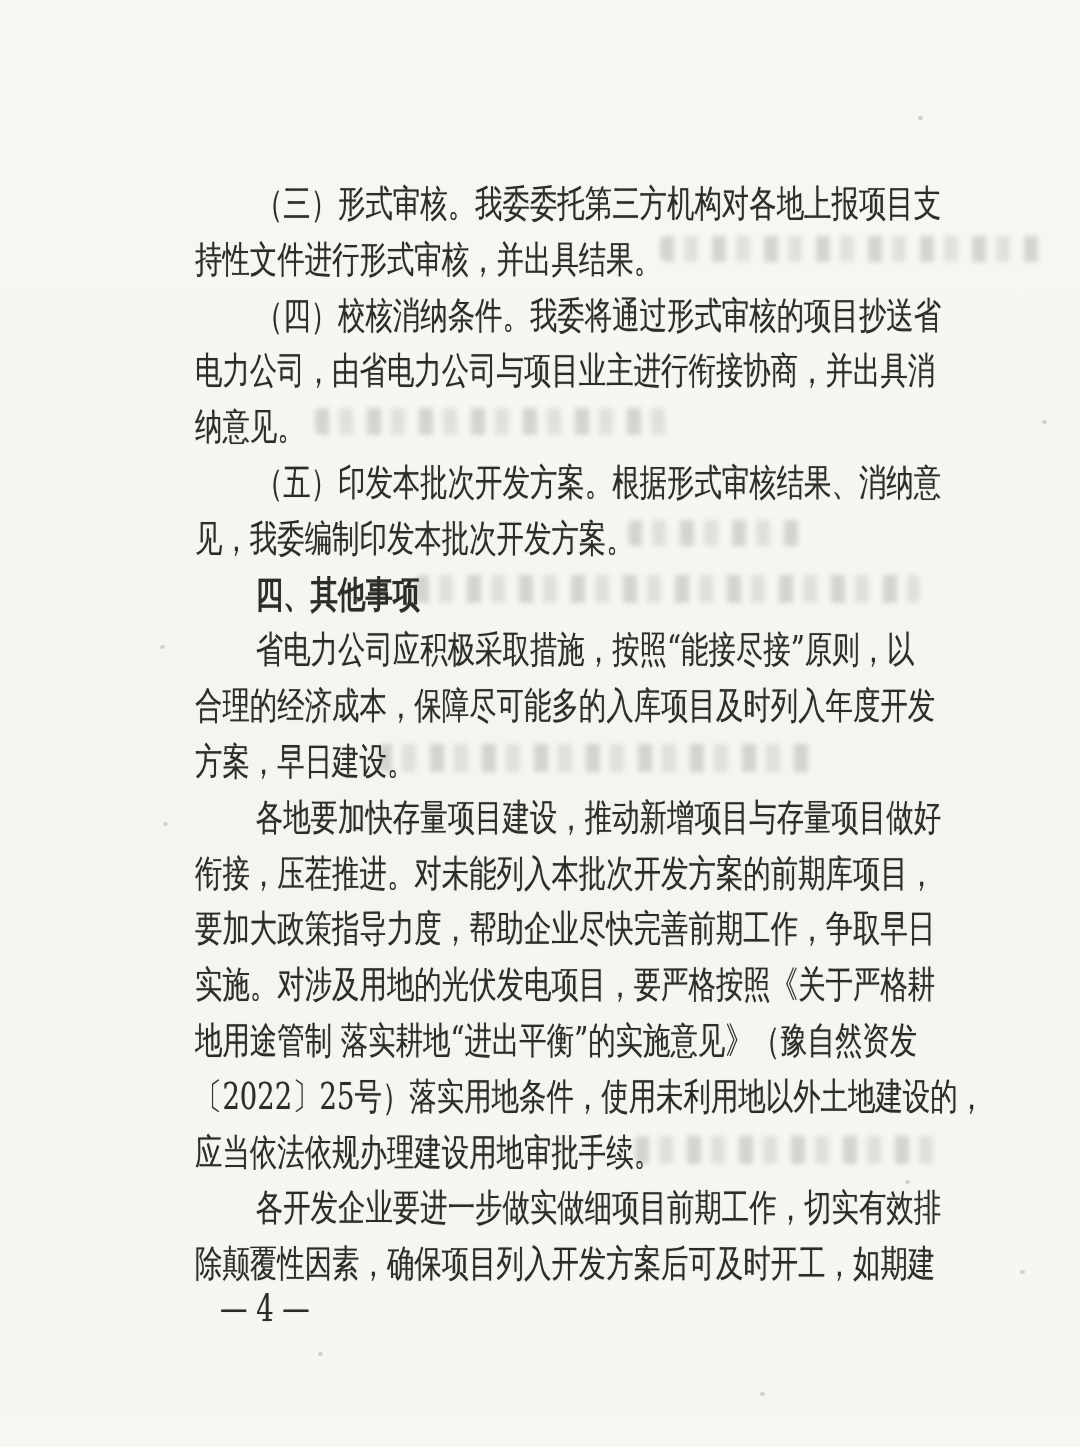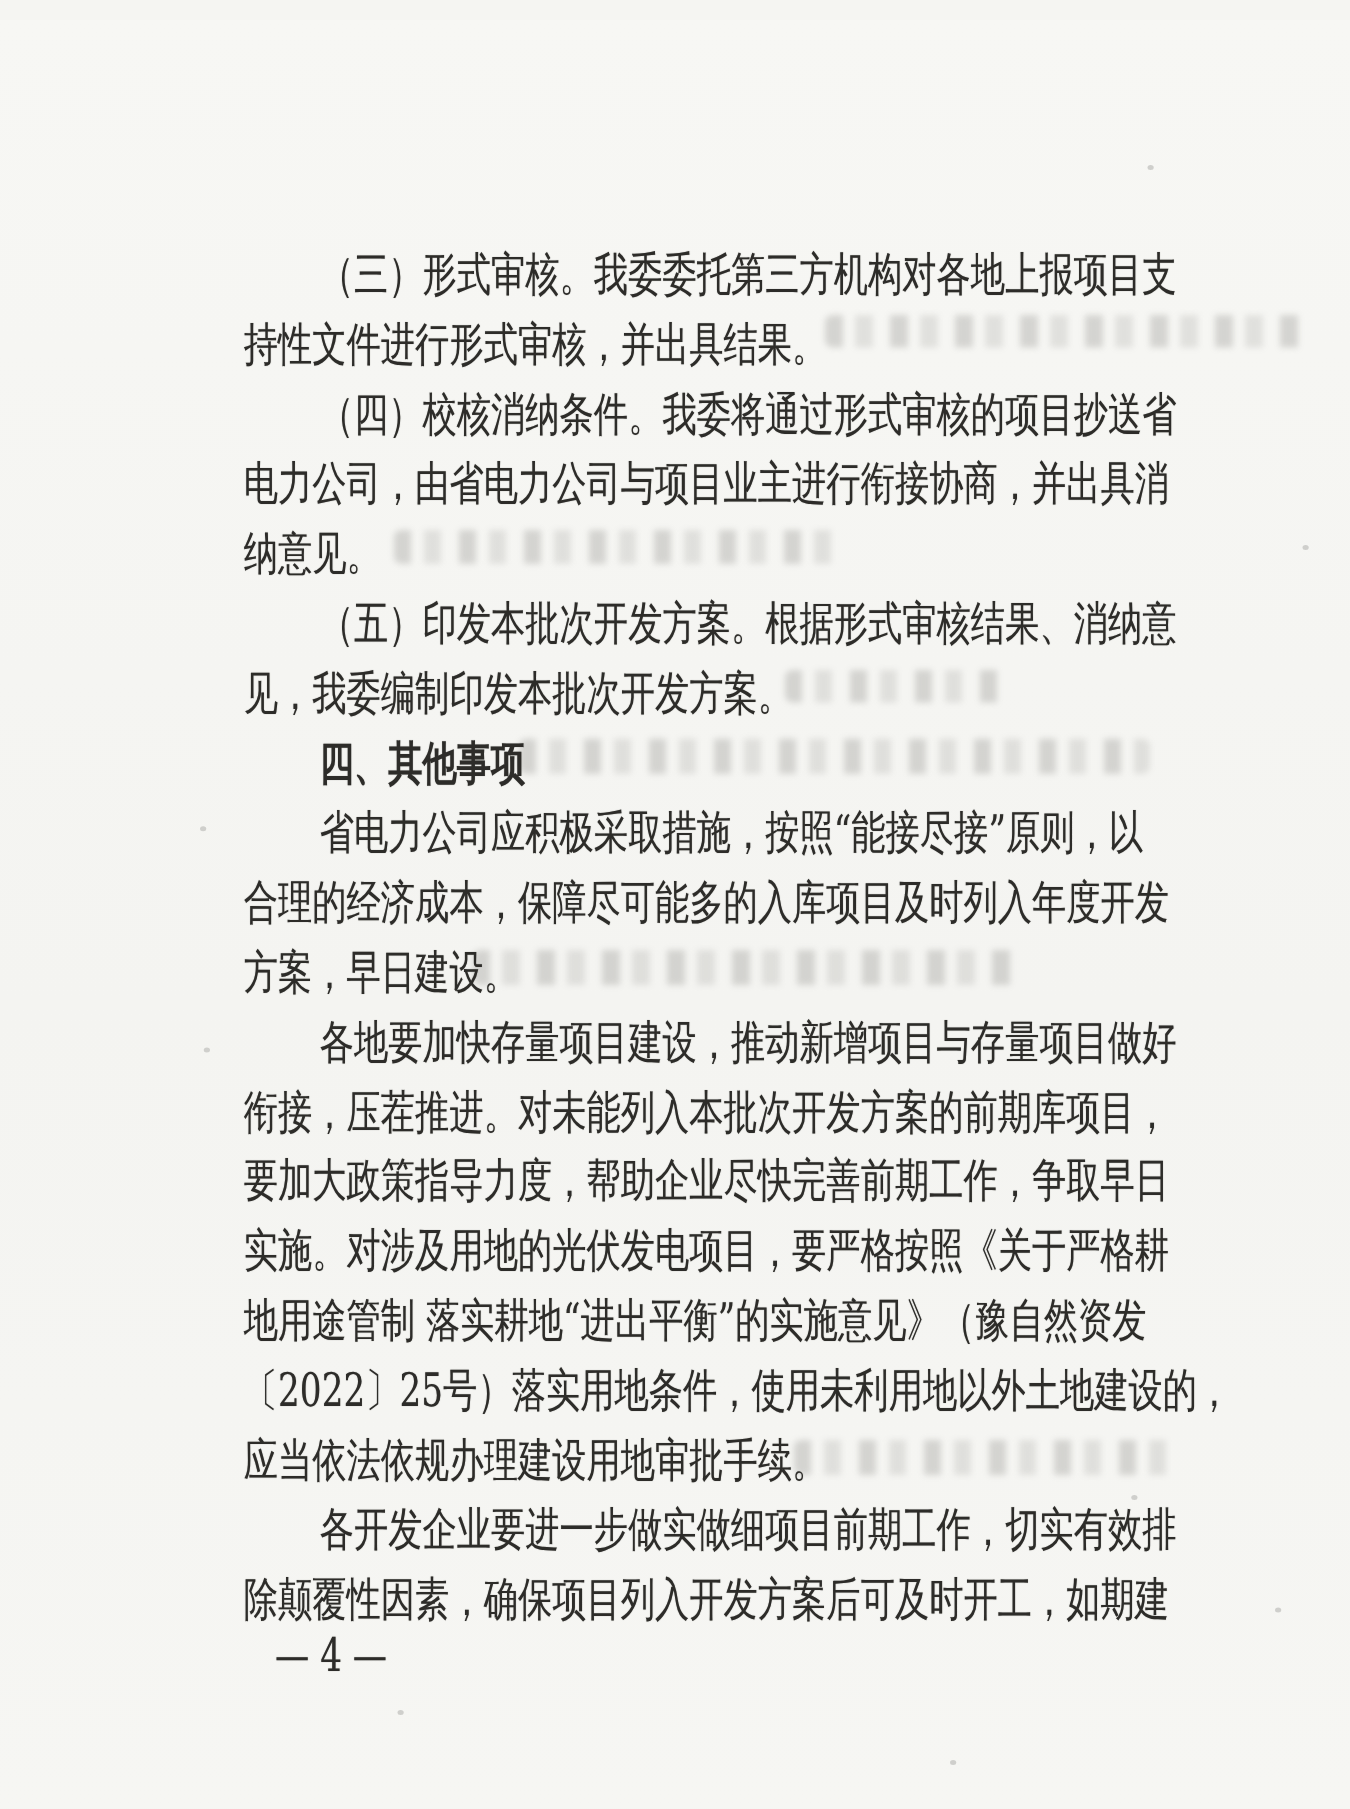--- a/index.html
+++ b/index.html
@@ -8,21 +8,20 @@
     height: 1447px;
     position: relative;
     overflow: hidden;
     background: #f5f5f2;
     font-family: "DejaVu Serif", "Liberation Serif", serif;
   }
   .page {
     position: absolute;
     inset: 0;
     background: linear-gradient(180deg, #f7f7f4 0%, #f4f4f1 55%, #f6f6f3 100%);
-    margin-top: 16px;
   }
   
   .body-text {
     position: absolute;
     left: 195px;
     top: 176px;
     width: 1010px;
     color: var(--ink, #2d2c29);
   }
   .textline {

